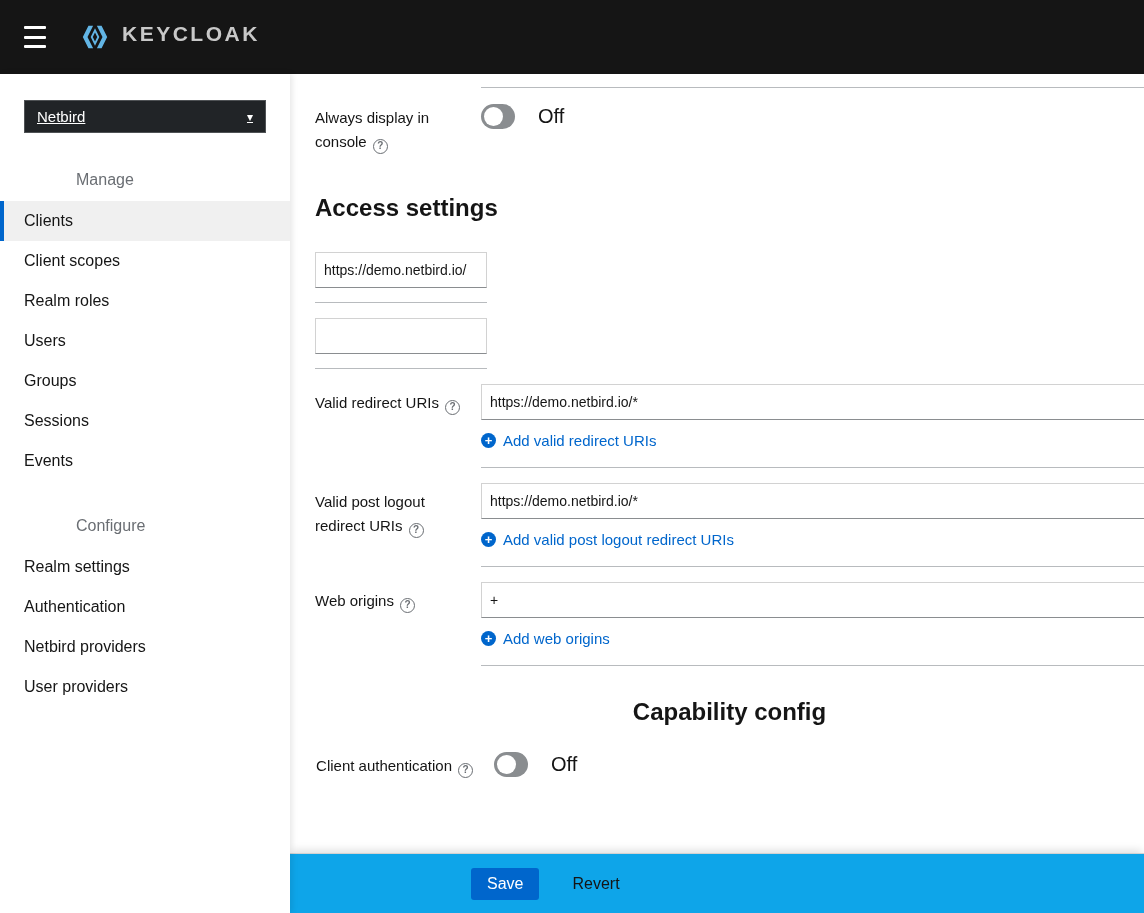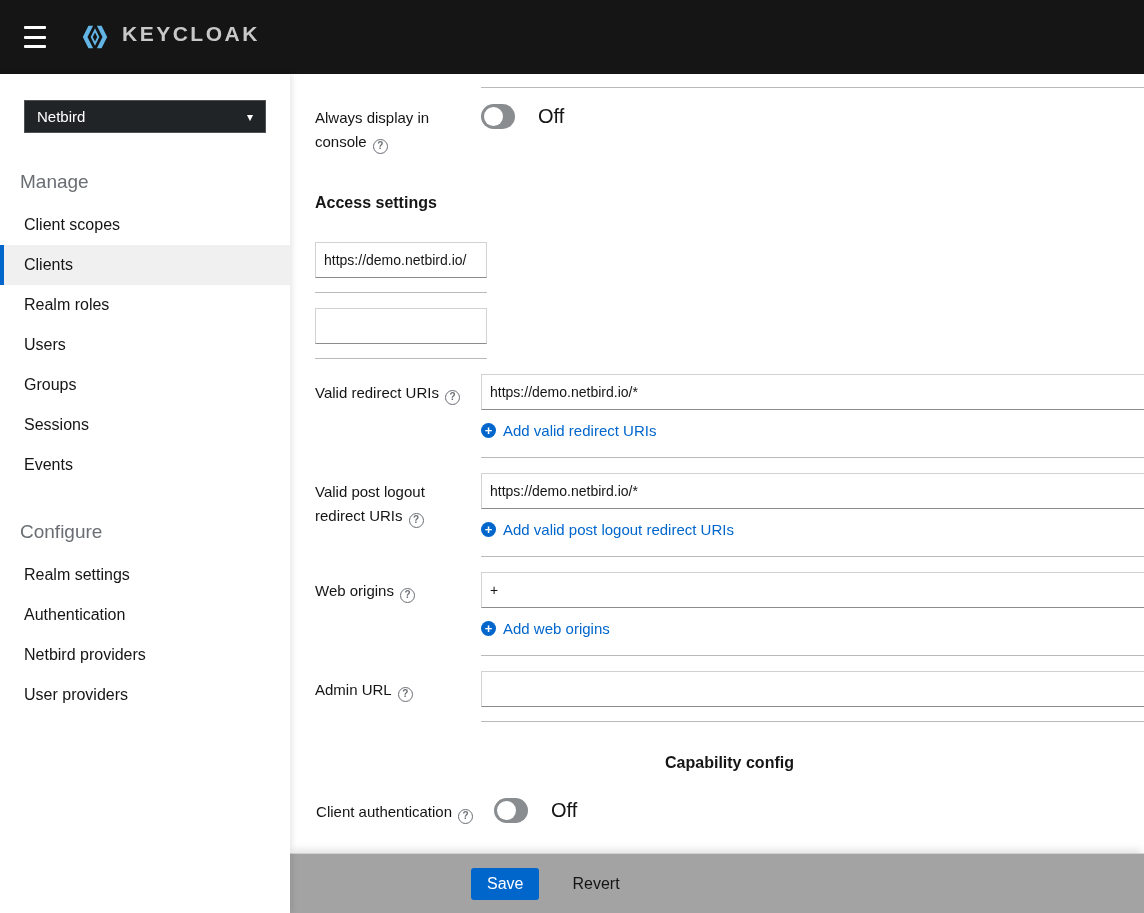--- a/index.html
+++ b/index.html
@@ -29,26 +29,26 @@
   .layout { display: flex; height: 839px; }
 
   
   .sidebar {
     width: 290px; flex: 0 0 290px; background: #ffffff; padding-top: 26px;
     box-shadow: 2px 0 6px rgba(0,0,0,0.10); position: relative; z-index: 3;
   }
   .realm-select {
     margin: 0 24px 38px 24px; height: 33px; background: #212427;
     border: 1px solid #4f5255; color: #ffffff; display: flex; align-items: center;
-    justify-content: space-between; padding: 0 12px; font-size: 15px; cursor: pointer;
+    justify-content: space-between; padding: 0 12px; font-size: 15px; cursor: pointer; text-decoration: underline;
   }
   .realm-caret { font-size: 12px; color: #ffffff; }
   .nav-section { margin-bottom: 36px; }
   .nav-section-title {
-    padding: 0 20px; font-size: 19px; color: #6a6e73; margin-bottom: 12px;
+    padding: 0 40px; font-size: 16px; color: #6a6e73; margin-bottom: 12px; margin-left: 36px;
   }
   .nav-item {
     height: 40px; display: flex; align-items: center; padding-left: 20px;
     border-left: 4px solid transparent; font-size: 16px; color: #151515; cursor: pointer;
   }
   .nav-item.selected { background: #f0f0f0; border-left-color: #0066cc; }
 
   
   .content { flex: 1; display: flex; flex-direction: column; min-width: 0; }
   .scroll-area { flex: 1; overflow: hidden; padding-left: 25px; }
@@ -98,30 +98,30 @@
     width: 34px; height: 25px; border-radius: 13px; background: #8a8d90;
     position: relative; cursor: pointer; flex: 0 0 auto;
   }
   .switch .knob {
     position: absolute; left: 3px; top: 3px; width: 19px; height: 19px;
     border-radius: 50%; background: #ffffff;
   }
   .switch-state { margin-left: 23px; font-size: 20px; color: #151515; }
 
   .section-title {
-    font-size: 16px; font-weight: 700; color: #151515; margin: 40px 0 30px 0;
+    font-size: 24px; font-weight: 700; color: #151515; margin: 40px 0 30px 0;
   }
   .section-title.cap { margin-top: 32px; margin-bottom: 26px; text-align: center; }
 
   .field-row { margin-bottom: 15px; }
   .cap-toggle-row { margin-bottom: 19px; text-align: right; }
 
   
   .action-bar {
-    height: 60px; background: #a3a3a3; border-top: 1px solid #d2d2d2;
+    height: 60px; background: #0ea5e9; border-top: 1px solid #d2d2d2;
     box-shadow: 0 -5px 8px -2px rgba(0,0,0,0.12);
     display: flex; align-items: center; padding-left: 181px; gap: 33px;
     position: relative; z-index: 2;
   }
   .btn-primary {
     background: #0066cc; color: #ffffff; border: none; border-radius: 3px;
     font-size: 16px; font-family: inherit; height: 32px; padding: 0 16px; cursor: pointer;
   }
   .btn-link-dark {
     background: none; border: none; font-size: 16px; font-family: inherit;
@@ -150,22 +150,22 @@
 <div class="layout">
 
   <nav class="sidebar">
     <div class="realm-select">
       <span>Netbird</span>
       <span class="realm-caret">▾</span>
     </div>
 
     <div class="nav-section">
       <div class="nav-section-title">Manage</div>
+      <div class="nav-item selected">Clients</div>
       <div class="nav-item">Client scopes</div>
-      <div class="nav-item selected">Clients</div>
       <div class="nav-item">Realm roles</div>
       <div class="nav-item">Users</div>
       <div class="nav-item">Groups</div>
       <div class="nav-item">Sessions</div>
       <div class="nav-item">Events</div>
     </div>
 
     <div class="nav-section">
       <div class="nav-section-title">Configure</div>
       <div class="nav-item">Realm settings</div>
@@ -240,28 +240,20 @@
         </div>
         <div class="control-col rule-18">
           <input class="text-input" type="text" value="+" style="">
           <button class="add-link">
             <span class="plus-icon">+</span>
             <span>Add web origins</span>
           </button>
         </div>
       </div>
 
-      <div class="form-row field-row">
-        <div class="label-col">
-          <span>Admin URL</span><span class="help-icon">?</span>
-        </div>
-        <div class="control-col rule-14">
-          <input class="text-input" type="text" value="" style="">
-        </div>
-      </div>
 
       <h2 class="section-title cap">Capability config</h2>
 
       <div class="form-row cap-toggle-row">
         <div class="label-col toggle-label-col">
           <span>Client authentication</span><span class="help-icon">?</span>
         </div>
         <div class="control-col cap-indent">
           <div class="toggle-wrap">
             <div class="switch">

